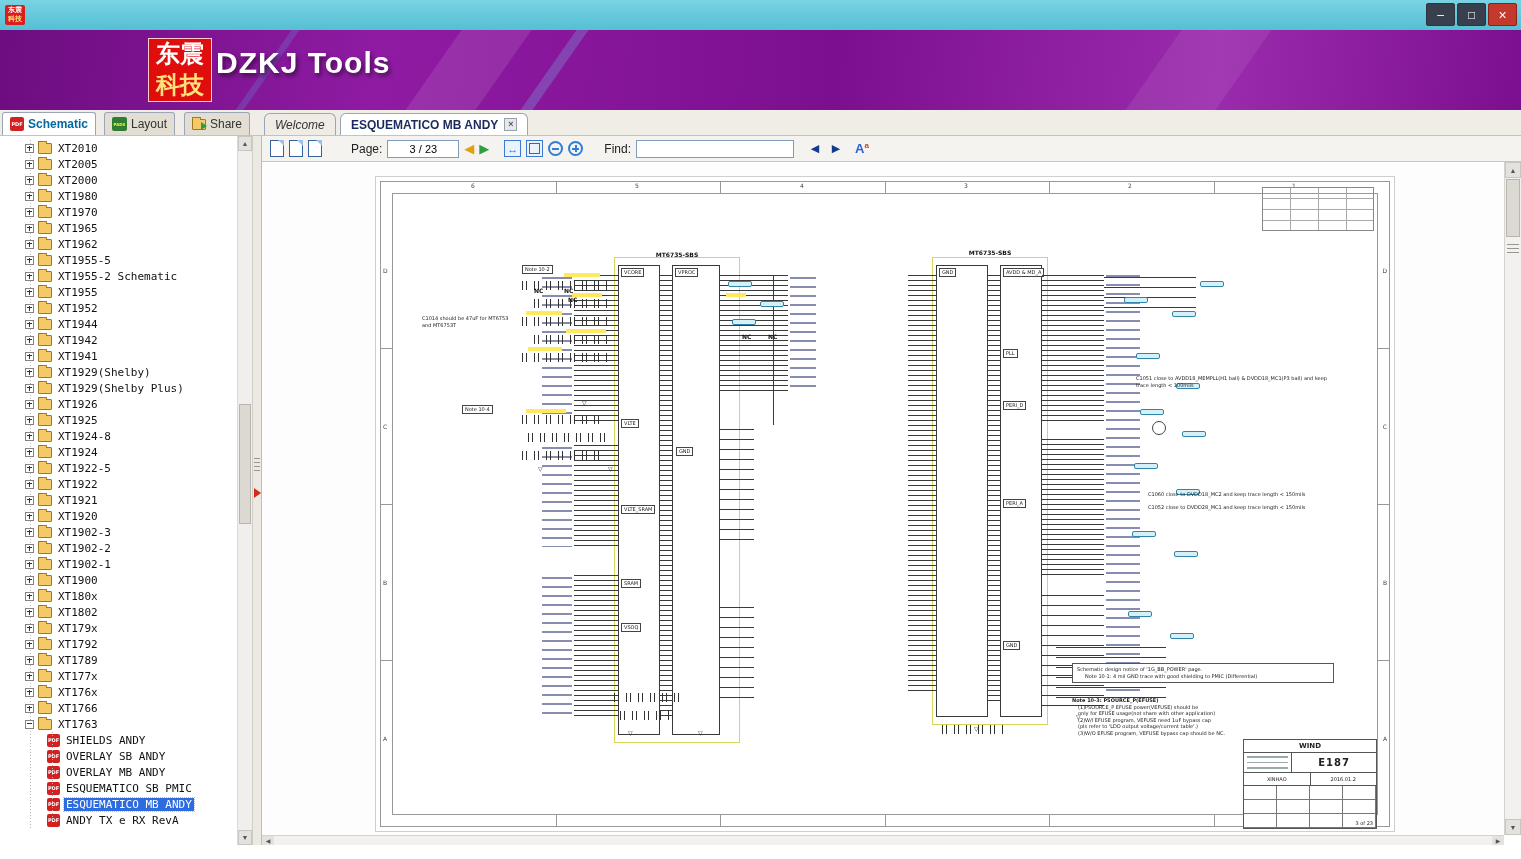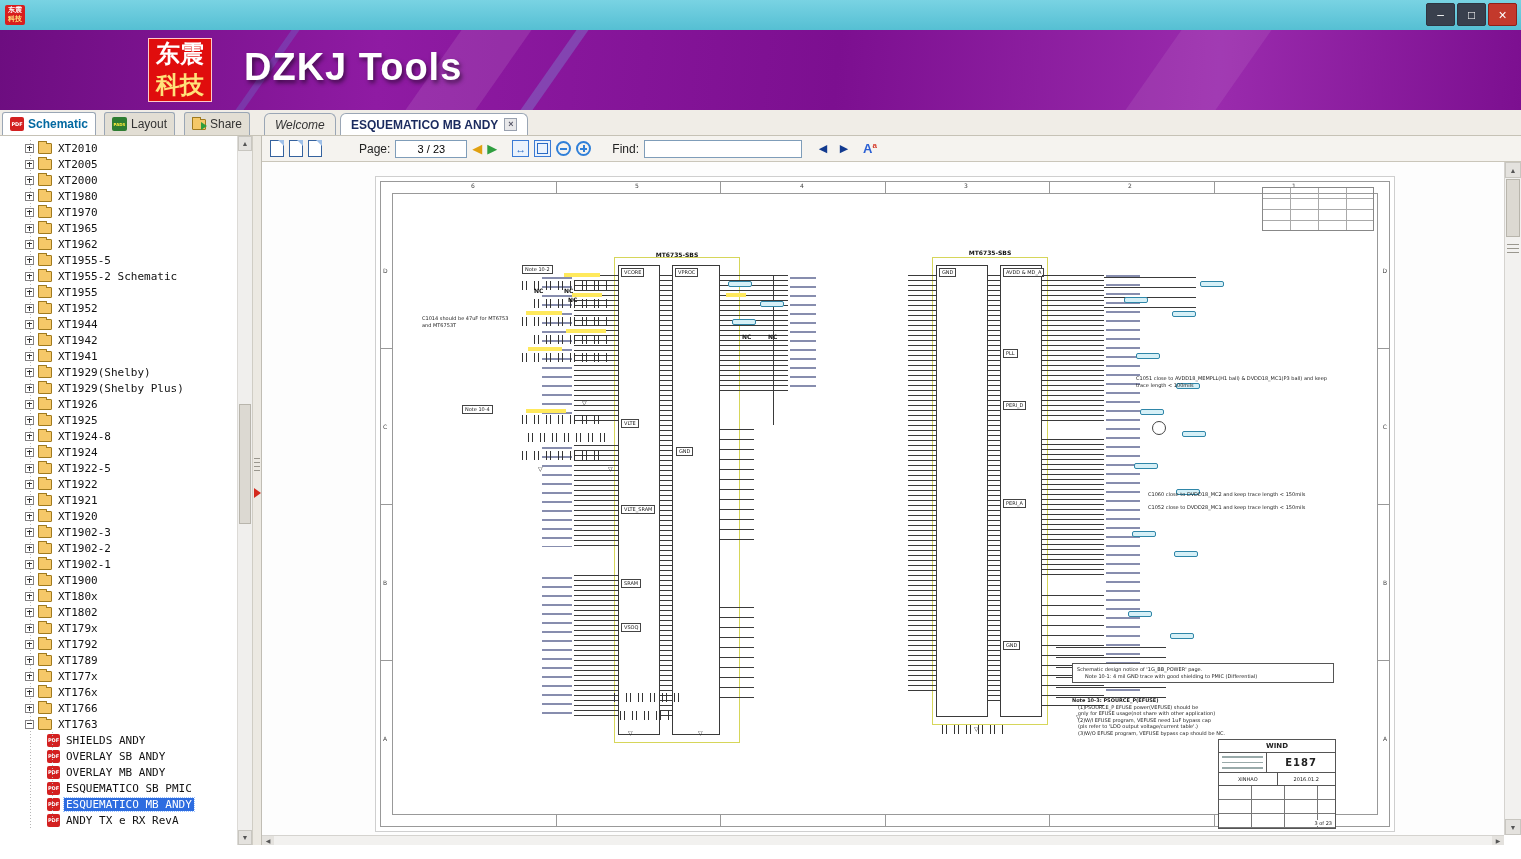--- a/index.html
+++ b/index.html
@@ -22,21 +22,21 @@
 
 
 .banner{position:absolute;left:0;top:30px;width:100%;height:80px;background:linear-gradient(95deg,#6d0d80 0%,#8f1ba3 25%,#7c0f90 55%,#9a2bad 80%,#7c0f90 100%);overflow:hidden}
 .streak{position:absolute;transform:skewX(-35deg)}
 .s1{left:430px;top:-10px;width:70px;height:110px;background:rgba(255,255,255,.10)}
 .s2{left:545px;top:-10px;width:12px;height:110px;background:rgba(120,230,255,.22)}
 .s3{left:1150px;top:-10px;width:90px;height:110px;background:rgba(255,255,255,.08)}
 .s4{left:260px;top:-10px;width:8px;height:110px;background:rgba(90,200,255,.18)}
 .logo{position:absolute;left:148px;top:8px;width:64px;height:64px;background:#e00d0d;border:1px solid #ffc9c9;color:#fff;font-weight:bold;font-size:24px;line-height:31px;text-align:center;font-family:"DejaVu Sans",sans-serif}
 .logo .l2{color:#ffe27a}
-.brand{position:absolute;left:244px;top:16px;font-size:38px;font-weight:bold;color:#fff;letter-spacing:1px;text-shadow:2px 3px 4px rgba(0,0,0,.5)}
+.brand{position:absolute;left:216px;top:16px;font-size:30px;font-weight:bold;color:#fff;letter-spacing:1px;text-shadow:2px 3px 4px rgba(0,0,0,.5)}
 .tagline{position:absolute;right:112px;top:24px;font-size:29px;font-weight:bold;color:#fff;text-shadow:2px 3px 4px rgba(0,0,0,.45)}
 
 
 .tabstrip{position:absolute;left:0;top:110px;width:100%;height:26px;background:#f0ede7;border-bottom:1px solid #c6c2b6}
 .mtab{position:absolute;bottom:0;height:23px;display:flex;align-items:center;gap:4px;padding:0 7px;font-size:12px;border:1px solid #9aa6b5;border-bottom:none;border-radius:3px 3px 0 0;background:#e2ded4;color:#333;white-space:nowrap}
 .mtab.active{background:#fff;color:#0369a1;font-weight:bold}
 .t1{left:2px}.t2{left:104px}.t3{left:184px}
 .dtab{position:absolute;bottom:0;height:22px;display:flex;align-items:center;padding:0 10px;font-size:12px;border:1px solid #9aa6b5;border-bottom:none;border-radius:6px 6px 0 0;background:#efece5;color:#333;white-space:nowrap}
 .d1{left:264px;font-style:italic}
 .d2{left:340px;background:#fff;font-weight:bold;color:#1a2a5e}
@@ -125,21 +125,21 @@
 .mtx{background-image:repeating-linear-gradient(to bottom,rgba(55,65,120,.6) 0 2px,transparent 2px 9px)}
 .flag{width:24px;height:6px;background:#d6f0f7;border:1px solid #2f86a8;border-radius:2px}
 .nc{font-size:6px;font-weight:bold;color:#111}
 .gndsym{font-size:6px;color:#333}
 .gndsym::before{content:"▽"}
 .vl{width:1px;background:#3a3a3a}
 .circ{width:14px;height:14px;border:1px solid #444;border-radius:50%}
 .ntag{border:1px solid #444;font-size:5px;line-height:7px;padding:0 2px;background:#fff;white-space:nowrap}
 .snote{font-size:5px;line-height:1.3;color:#222}
 .nbox{border:1px solid #555;font-size:5px;line-height:1.35;padding:2px 4px;background:#fff}
-.tblock{position:absolute;left:842px;top:562px;width:118px;height:90px;border:1px solid #555;background:#fff;font-size:5px}
+.tblock{position:absolute;left:867px;top:562px;width:134px;height:90px;border:1px solid #555;background:#fff;font-size:5px}
 .tb-r1{height:13px;border-bottom:1px solid #555;display:flex;align-items:center;justify-content:center;font-size:7px;font-weight:bold}
 .tb-r2{height:20px;border-bottom:1px solid #555;display:flex}
 .tb-r2l{width:48px;border-right:1px solid #555;padding:3px;display:flex;flex-direction:column;gap:4px}
 .bar{height:2px;background:#9aa}
 .tb-r2r{flex:1;display:flex;align-items:center;justify-content:center;font-size:10px;font-weight:bold;letter-spacing:1px}
 .tb-r3{height:13px;border-bottom:1px solid #555;display:flex}
 .tb-r3 div{flex:1;display:flex;align-items:center;justify-content:center;border-right:1px solid #555}
 .tb-r3 div:last-child{border-right:none}
 .tb-r4{position:relative;height:42px;background-image:repeating-linear-gradient(90deg,transparent 0 32px,#777 32px 33px),repeating-linear-gradient(to bottom,transparent 0 13px,#777 13px 14px)}
 .tb-sheet{position:absolute;right:2px;bottom:2px;font-size:5px;background:#fff;padding:0 1px}
@@ -206,21 +206,21 @@
     <div class="dtab d2">
       <span>ESQUEMATICO MB ANDY</span>
       <span class="dclose"></span>
     </div>
   </div>
 
   <div class="toolbar">
     <span class="doc-ico"></span>
     <span class="doc-ico"></span>
     <span class="doc-ico"></span>
-    <span class="tlabel" style="margin-left:32px">Page:</span>
+    <span class="tlabel" style="margin-left:24px">Page:</span>
     <input class="pageinput" value="3 / 23" style="">
     <span class="arr arr-l"></span>
     <span class="arr arr-r"></span>
     <span class="zbox z1" style="margin-left:10px"></span>
     <span class="zbox z2"></span>
     <span class="zc minus"></span>
     <span class="zc plus"></span>
     <span class="tlabel" style="margin-left:16px">Find:</span>
     <input class="findinput" value="" style="">
     <span class="fnav f1" style="margin-left:8px"></span>

